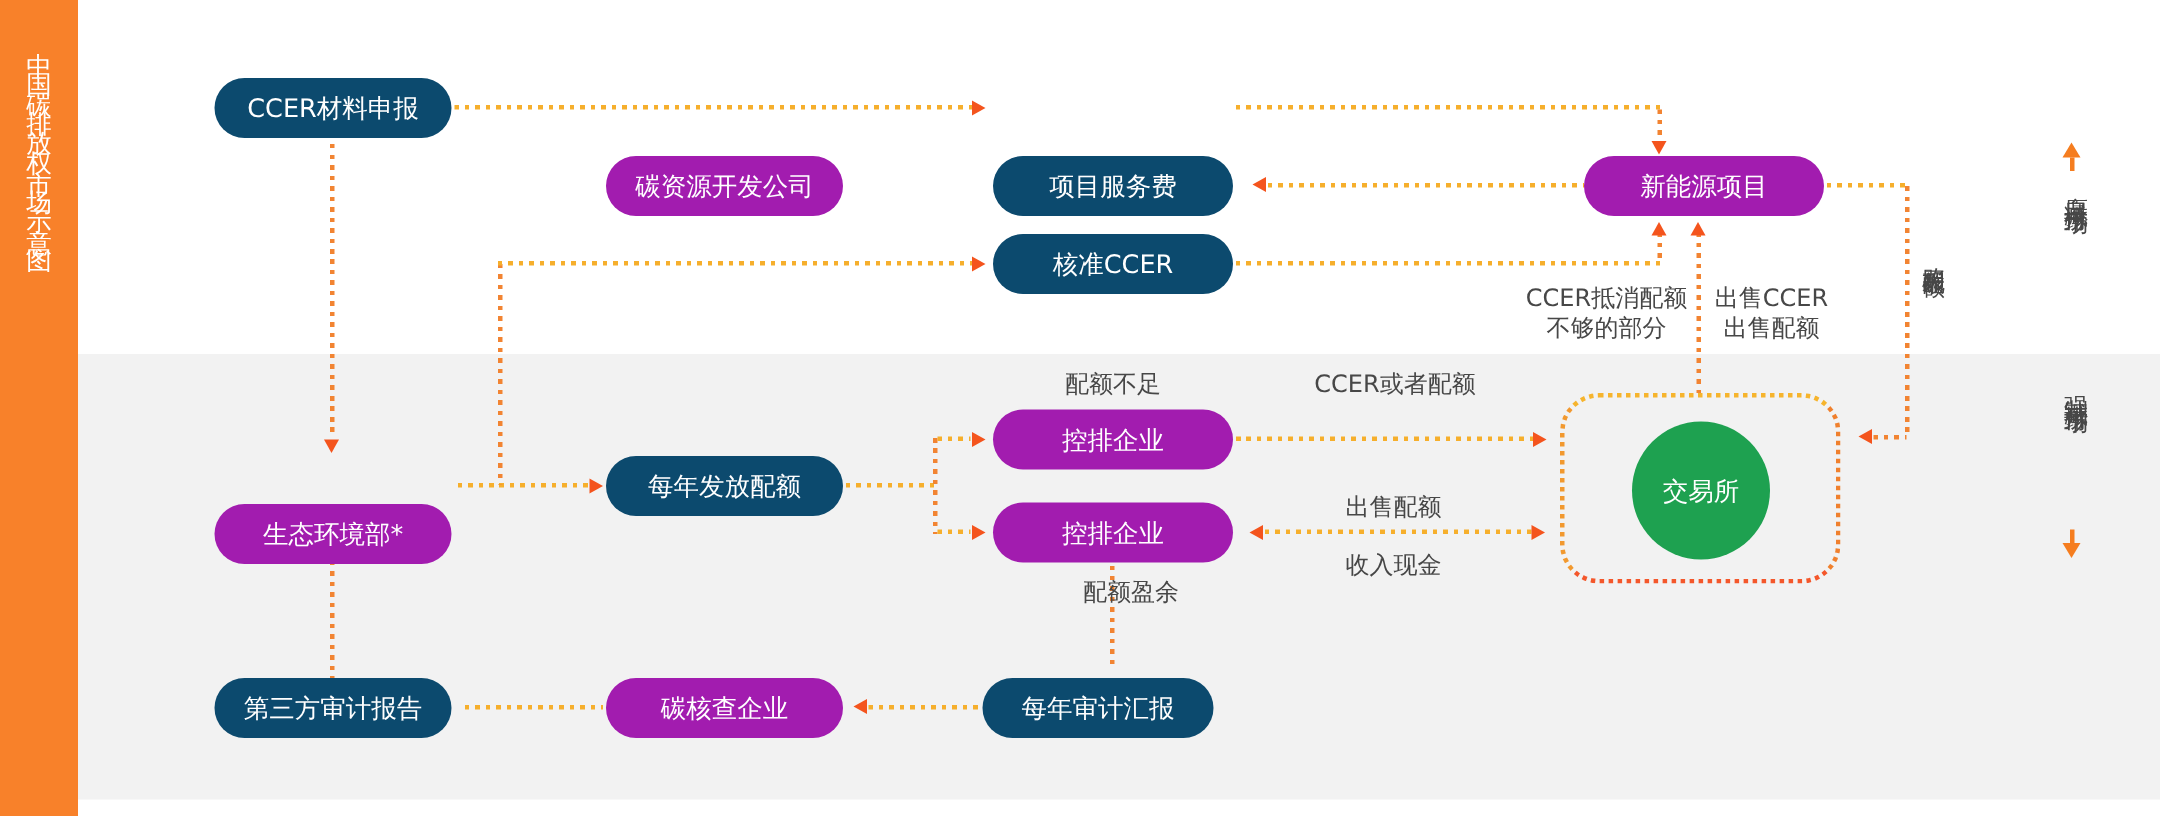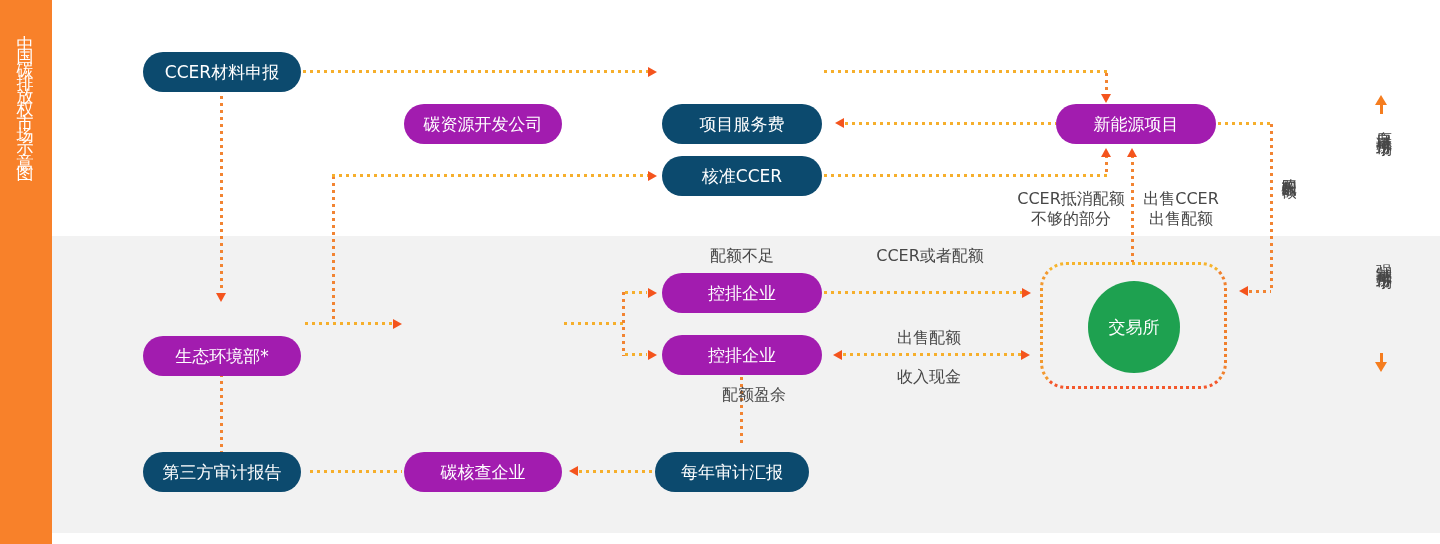--- a/index.html
+++ b/index.html
@@ -110,20 +110,21 @@
 
   <div class="drect"></div>
   <div class="circle">交易所</div>
 
   <div class="pill orange" style="left:143px;top:52px;width:158px;">CCER材料申报</div>
   <div class="pill green" style="left:404px;top:104px;width:158px;">碳资源开发公司</div>
   <div class="pill orange" style="left:662px;top:104px;width:160px;">项目服务费</div>
   <div class="pill orange" style="left:662px;top:156px;width:160px;">核准CCER</div>
   <div class="pill green" style="left:1056px;top:104px;width:160px;">新能源项目</div>
   <div class="pill green" style="left:143px;top:304px;width:158px;margin-top:32px;">生态环境部*</div>
+  <div class="pill orange" style="left:404px;top:304px;width:158px;">每年发放配额</div>
   <div class="pill green" style="left:662px;top:273px;width:160px;">控排企业</div>
   <div class="pill green" style="left:662px;top:335px;width:160px;">控排企业</div>
   <div class="pill orange" style="left:143px;top:452px;width:158px;">第三方审计报告</div>
   <div class="pill green" style="left:404px;top:452px;width:158px;">碳核查企业</div>
   <div class="pill orange" style="left:655px;top:452px;width:154px;font-family:Liberation Mono, monospace;">每年审计汇报</div>
 
   <div class="lbl" style="left:672px;top:246px;width:140px;">配额不足</div>
   <div class="lbl" style="left:684px;top:385px;width:140px;">配额盈余</div>
   <div class="lbl" style="left:850px;top:246px;width:160px;">
     <div>CCER或者配额</div>

